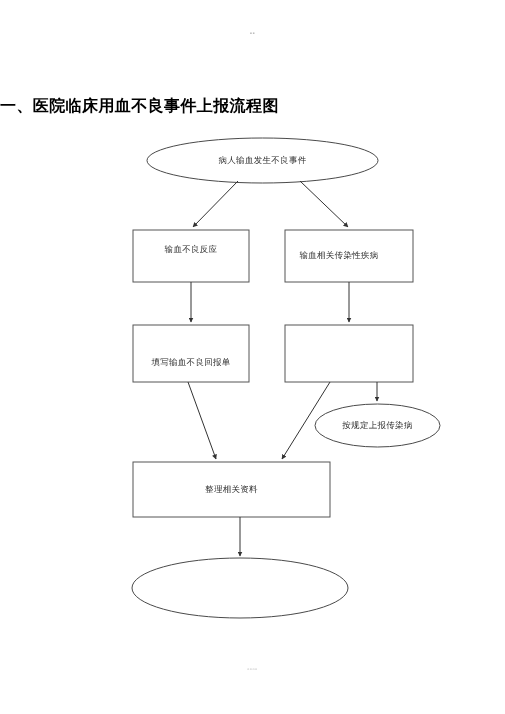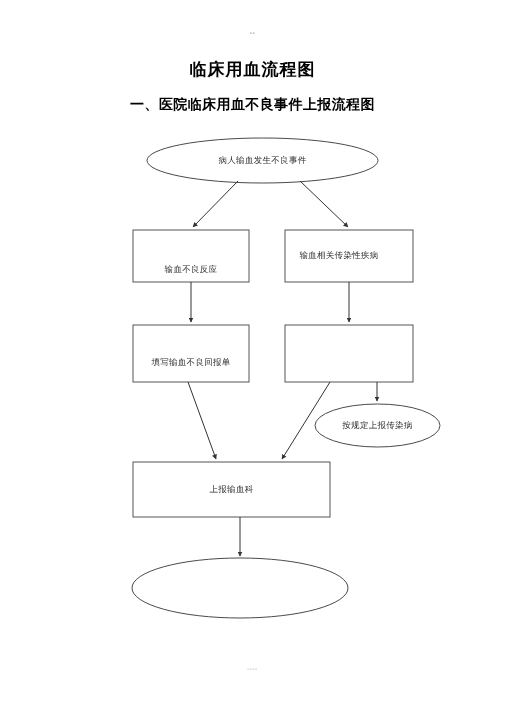--- a/index.html
+++ b/index.html
@@ -42,22 +42,21 @@
     text-align: center;
     font-size: 17px;
     font-weight: bold;
     letter-spacing: 1px;
     font-family: "DejaVu Sans", "Liberation Sans", sans-serif;
   }
   .doc-subtitle {
     position: absolute;
     left: 0; right: 0;
     top: 96px;
-    text-align: center;
-    font-size: 14px;
+    font-size: 16px;
     font-weight: bold;
     letter-spacing: 0.4px;
     font-family: "DejaVu Sans", "Liberation Sans", sans-serif;
   }
 
   
   .flow {
     position: absolute;
     left: 0;
     top: 0;
@@ -86,21 +85,20 @@
     pointer-events: none;
   }
 </style>
 </head>
 <body>
 
 <div class="page">
 
   <div class="watermark top">▪▪</div>
 
-  <div class="doc-title">临床用血流程图</div>
   <div class="doc-subtitle">一、医院临床用血不良事件上报流程图</div>
 
   <div class="flow">
     <svg viewBox="0 0 505 714" xmlns="http://www.w3.org/2000/svg">
       <defs>
         <marker id="arw" viewBox="0 0 10 10" refX="9" refY="5" markerWidth="5" markerHeight="5" orient="auto-start-reverse">
           <path d="M 0 0 L 10 5 L 0 10 z" fill="#333333"></path>
         </marker>
       </defs>
 
@@ -132,28 +130,28 @@
 
       <line x1="330" y1="382" x2="282" y2="459" stroke="#333333" stroke-width="1" marker-end="url(#arw)"></line>
 
       <line x1="377" y1="382" x2="377" y2="401" stroke="#333333" stroke-width="1" marker-end="url(#arw)"></line>
 
       <line x1="240" y1="517" x2="240" y2="556" stroke="#333333" stroke-width="1" marker-end="url(#arw)"></line>
     </svg>
 
     <div class="node-label" style="left:147px; top:138px; width:231px; height:45px;">病人输血发生不良事件</div>
 
-    <div class="node-label" style="left:133px; top:230px; width:116px; height:40px;margin-top:20px;">输血不良反应</div>
+    <div class="node-label" style="left:133px; top:230px; width:116px; height:40px;">输血不良反应</div>
 
     <div class="node-label" style="left:285px; top:230px; width:108px; height:52px;">输血相关传染性疾病</div>
 
     <div class="node-label" style="left:133px; top:334px; width:116px; height:57px;">填写输血不良回报单</div>
 
 
     <div class="node-label" style="left:315px; top:404px; width:125px; height:43px;">按规定上报传染病</div>
 
-    <div class="node-label" style="left:133px; top:462px; width:197px; height:55px;">上报输血科</div>
+    <div class="node-label" style="left:133px; top:462px; width:197px; height:55px;">整理相关资料</div>
 
   </div>
 
   <div class="watermark bot">▫▫▫▫</div>
 
 </div>
 
 </body></html>

